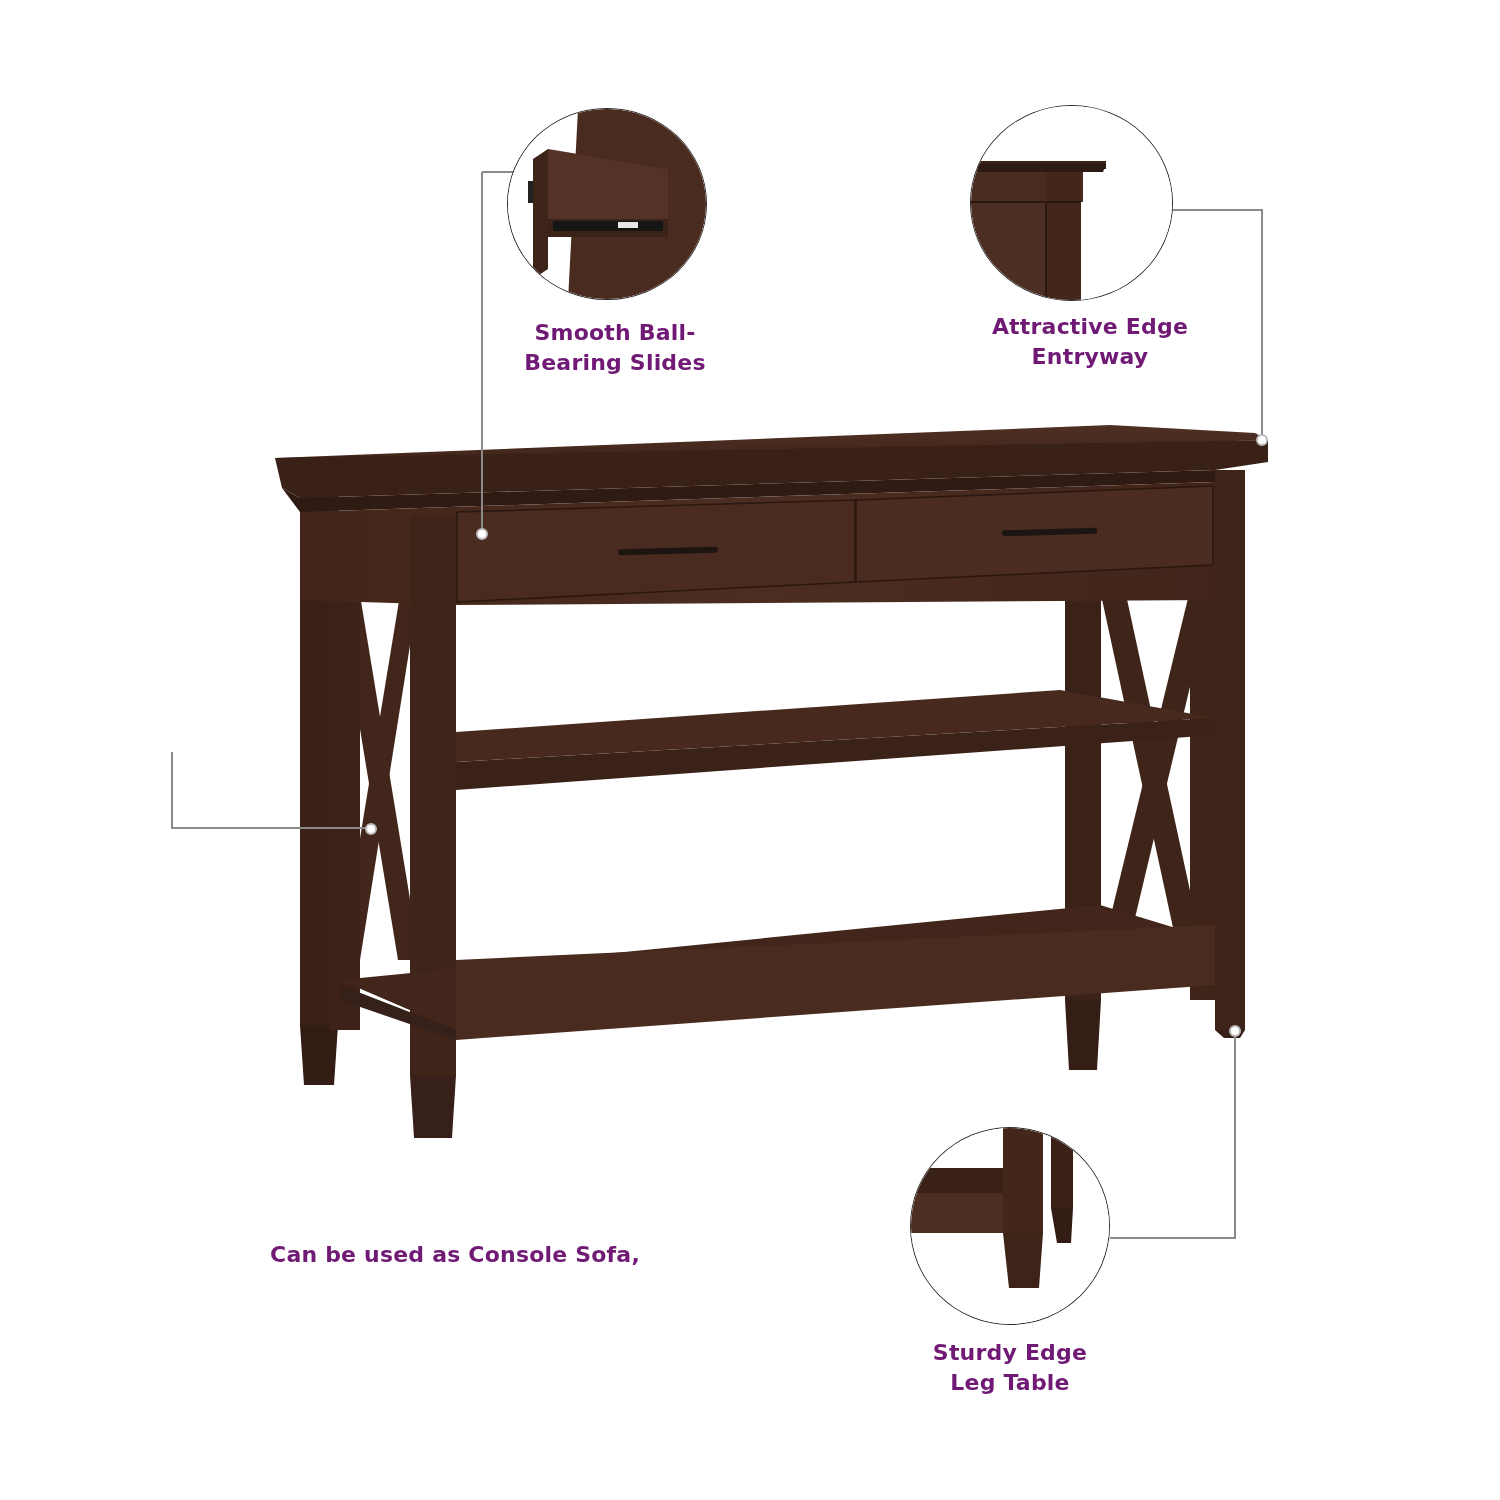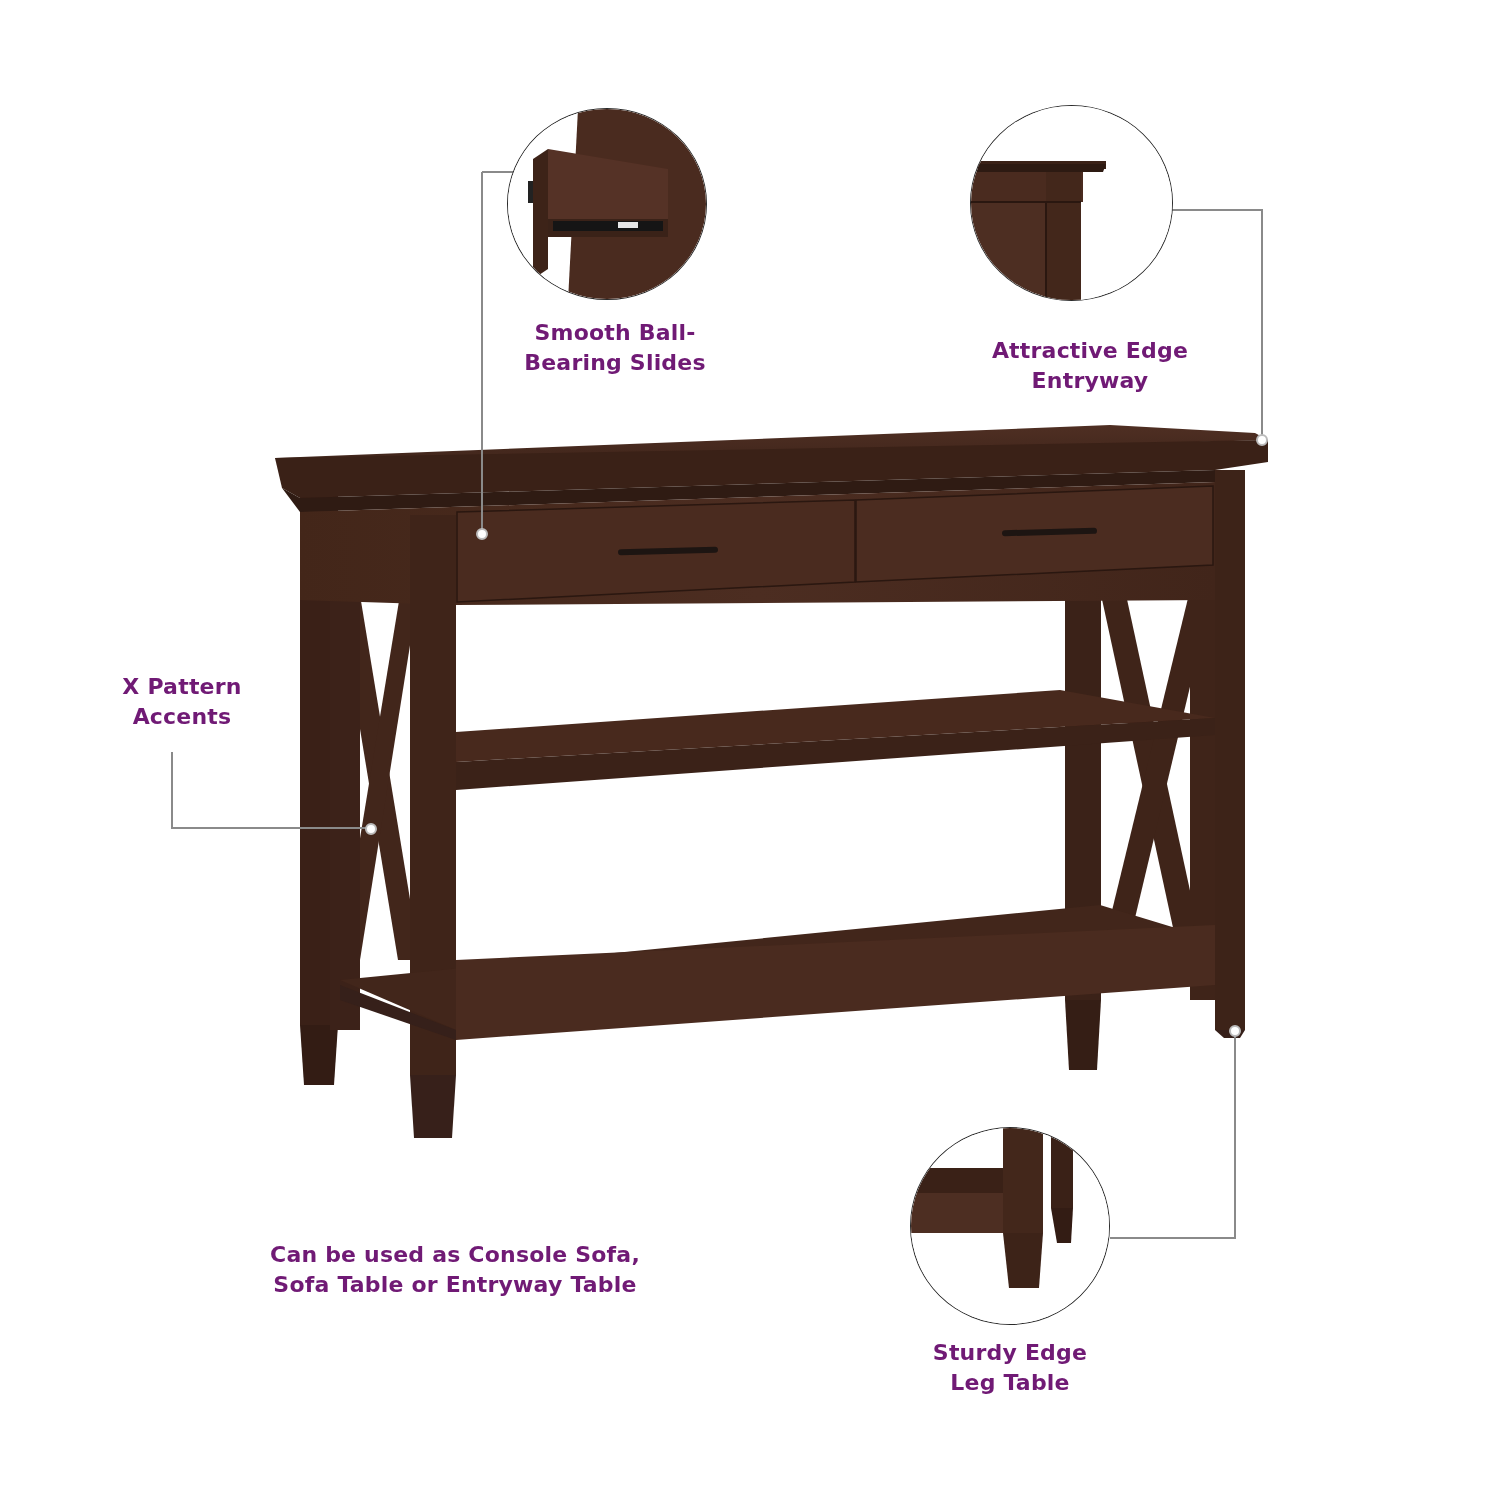--- a/index.html
+++ b/index.html
@@ -126,33 +126,28 @@
       <rect x="140" y="0" width="22" height="80" fill="#3a2117"></rect>
       <polygon points="140,80 162,80 160,115 146,115" fill="#331c14"></polygon>
     </svg>
   </div>
 
   <div class="label" style="left:490px; top:318px; width:250px;">
     <span>Smooth Ball-</span>
     <span>Bearing Slides</span>
   </div>
 
-  <div class="label" style="left:965px; top:336px; width:250px;">
+  <div class="label" style="left:965px; top:312px; width:250px;">
     <span>Attractive Edge</span>
     <span>Entryway</span>
   </div>
 
-  <div class="label" style="left:92px; top:672px; width:180px;">
-    <span>X Pattern</span>
-    <span>Accents</span>
-  </div>
 
   <div class="label" style="left:250px; top:1240px; width:410px;">
     <span>Can be used as Console Sofa,</span>
-    <span>Sofa Table or Entryway Table</span>
   </div>
 
   <div class="label" style="left:910px; top:1338px; width:200px;">
     <span>Sturdy Edge</span>
     <span>Leg Table</span>
   </div>
 
 </div>
 
 </body></html>

